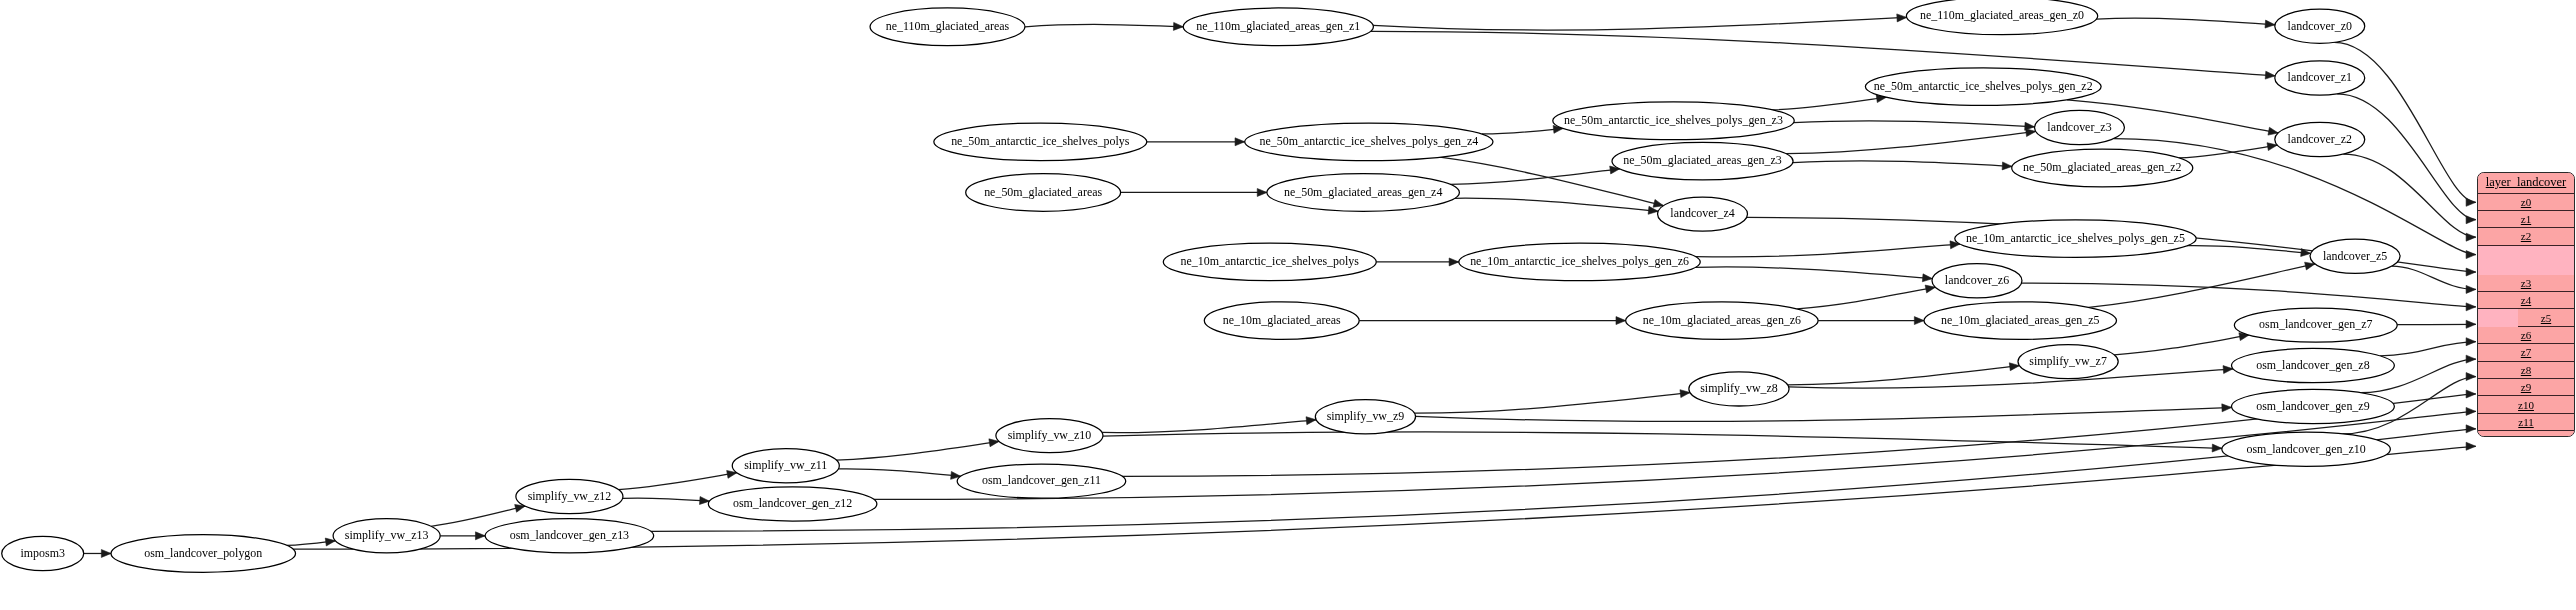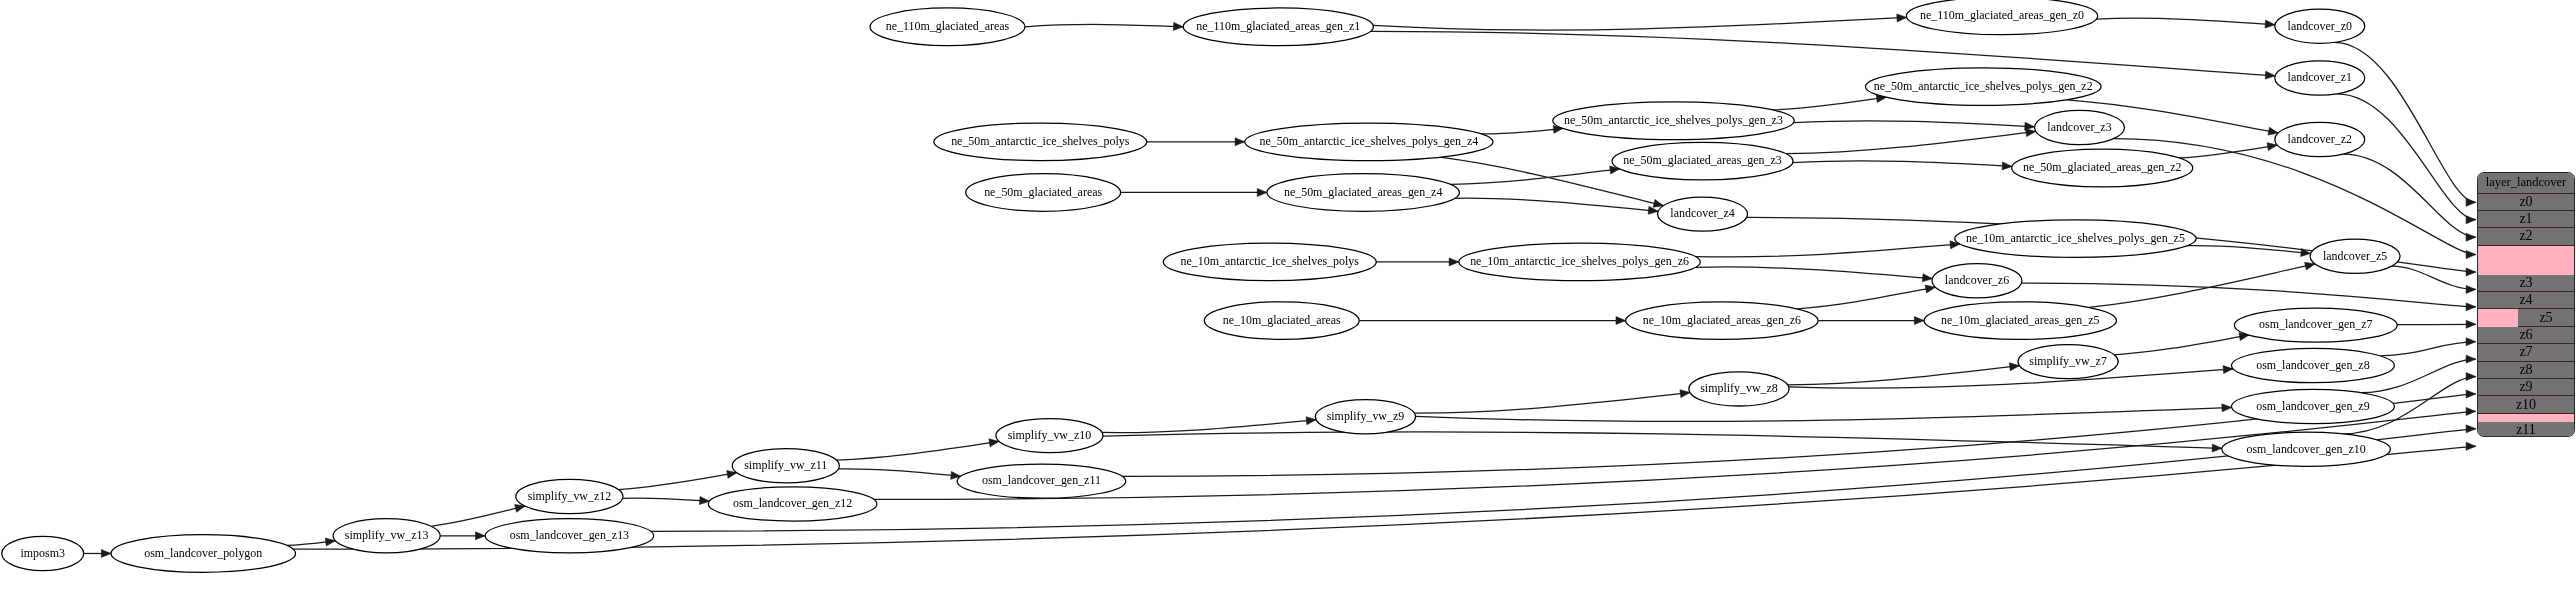--- a/index.html
+++ b/index.html
@@ -55,28 +55,29 @@
     box-sizing: border-box;
   }
   #layer-table .tbl-head,
   #layer-table .tbl-row {
     box-sizing: border-box;
     display: flex;
     align-items: center;
     justify-content: center;
     font-family: "Liberation Serif", "DejaVu Serif", serif;
     color: #000000;
-    background: #737373;
+    background: #fca5a5;
+    text-decoration: underline;
   }
   #layer-table .tbl-head {
     font-size: 12.5px;
     border-bottom: 1.1px solid #3a2226;
   }
   #layer-table .tbl-row {
-    font-size: 14px;
+    font-size: 11px;
     border-bottom: 0.9px solid #3a2226;
   }
   #layer-table .tbl-row:last-child {
     border-bottom: none;
     margin-left: 8px;
   }
 </style>
 </head>
 <body>
 
@@ -364,20 +365,20 @@
         <div class="tbl-row" style="height: 17.4px;">z1</div>
         <div class="tbl-row" style="height: 17.4px;">z2</div>
         <div class="tbl-row" style="height: 17.4px; margin-top: 29px;">z3</div>
         <div class="tbl-row" style="height: 17.4px;">z4</div>
         <div class="tbl-row" style="height: 17.4px; margin-left: 40px;">z5</div>
         <div class="tbl-row" style="height: 17.4px; text-align: right;">z6</div>
         <div class="tbl-row" style="height: 17.4px;">z7</div>
         <div class="tbl-row" style="height: 17.4px;">z8</div>
         <div class="tbl-row" style="height: 17.4px;">z9</div>
         <div class="tbl-row" style="height: 17.4px;">z10</div>
-        <div class="tbl-row" style="height: 17.4px; margin-top: 8px;">z11</div>
+        <div class="tbl-row" style="height: 17.4px;">z11</div>
         <div class="tbl-row" style="height: 17.4px;">z12</div>
         <div class="tbl-row" style="height: 17.4px;">z13</div>
       </div>
   </div>
 
 </div>
 
 
 </body></html>

